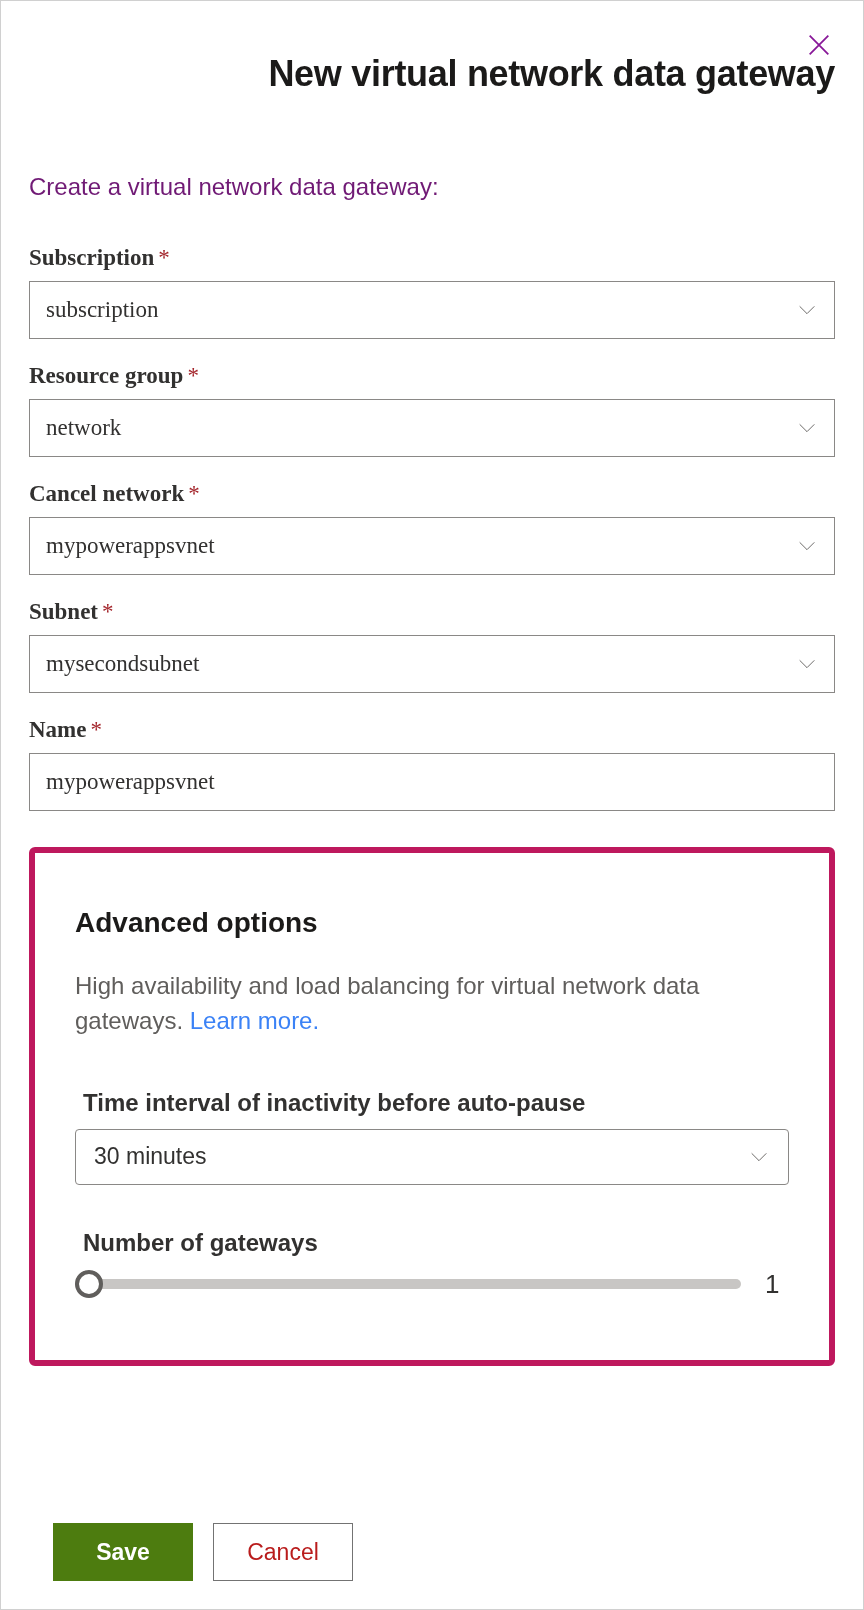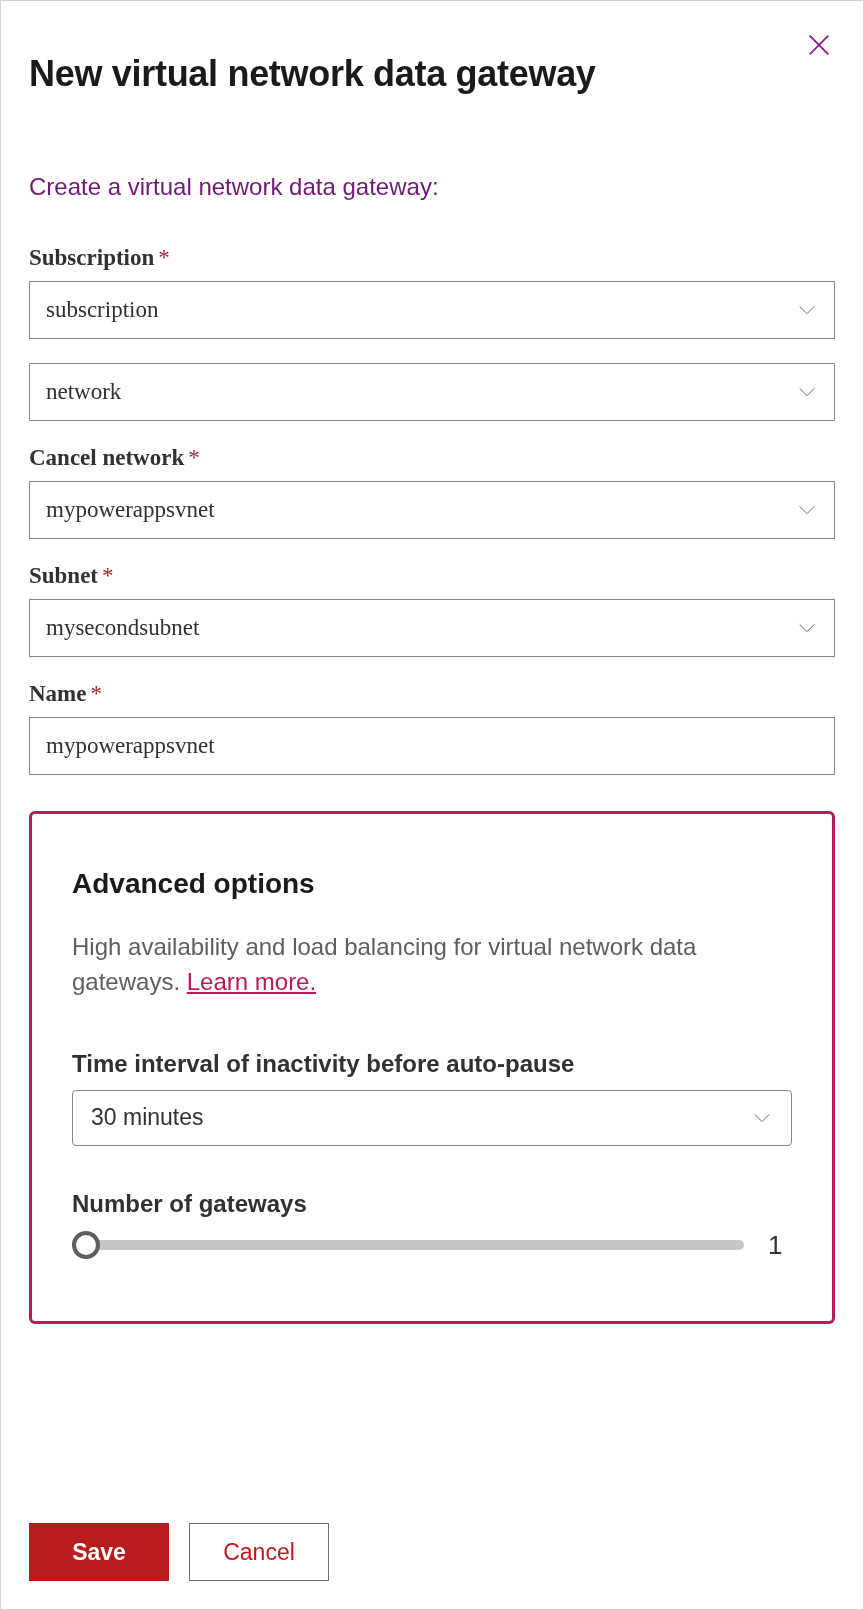--- a/index.html
+++ b/index.html
@@ -30,20 +30,21 @@
       stroke: #881798;
       stroke-width: 1.5;
     }
     h1 {
       font-size: 36px;
       font-weight: 600;
       color: #1b1a19;
       margin-top: 24px;
       margin-bottom: 78px;
       letter-spacing: -0.3px;
+      text-align: right;
     }
     .subtitle {
       font-size: 24px;
       color: #701a75;
       margin-bottom: 44px;
       font-weight: 400;
     }
     .form-group {
       margin-bottom: 24px;
       font-family: Liberation Serif, serif;
@@ -84,48 +85,48 @@
       flex-shrink: 0;
     }
     .chevron svg {
       width: 100%;
       height: 100%;
       stroke: #605e5c;
       fill: none;
       stroke-width: 1;
     }
     .advanced-panel {
-      border: 3px solid #be185d;
+      border: 6px solid #be185d;
       border-radius: 6px;
       padding: 54px 40px 60px 40px;
       margin-top: 36px;
     }
     .advanced-title {
       font-size: 28px;
       font-weight: 600;
       color: #1b1a19;
       margin-bottom: 30px;
     }
     .advanced-desc {
       font-size: 24px;
       color: #605e5c;
       line-height: 1.45;
       margin-bottom: 50px;
       font-weight: 400;
     }
     .learn-more {
-      color: #be185d;
-      text-decoration: underline;
+      color: #3b82f6;
       cursor: pointer;
     }
     .adv-label {
       font-size: 24px;
       font-weight: 600;
       color: #323130;
       margin-bottom: 12px;
+      margin-left: 8px;
     }
     .adv-dropdown {
       width: 100%;
       height: 56px;
       border: 1px solid #8a8886;
       border-radius: 4px;
       background: #fff;
       padding: 0 18px;
       font-size: 23px;
       color: #323130;
@@ -179,23 +180,24 @@
     .btn {
       height: 58px;
       padding: 0 28px;
       font-size: 23px;
       font-family: inherit;
       cursor: pointer;
       border: none;
       min-width: 140px;
     }
     .btn-primary {
-      background: #b91c1c;
+      background: #4d7c0f;
       color: #fff;
       font-weight: 600;
+      margin-left: 24px;
     }
     .btn-secondary {
       background: #fff;
       color: #b91c1c;
       border: 1px solid #737373;
       font-weight: 400;
     }
   </style>
 </head>
 <body>
@@ -220,20 +222,23 @@
     <span>subscription</span>
     <span class="chevron">
       <svg viewBox="0 0 24 24">
           <path d="M4 8 L12 16 L20 8"></path>
         </svg>
     </span>
   </div>
 </div>
 
 <div class="form-group">
+  <div class="label">
+    <span>Resource group</span><span class="required">*</span>
+  </div>
   <div class="dropdown">
     <span>network</span>
     <span class="chevron">
       <svg viewBox="0 0 24 24">
           <path d="M4 8 L12 16 L20 8"></path>
         </svg>
     </span>
   </div>
 </div>
 

